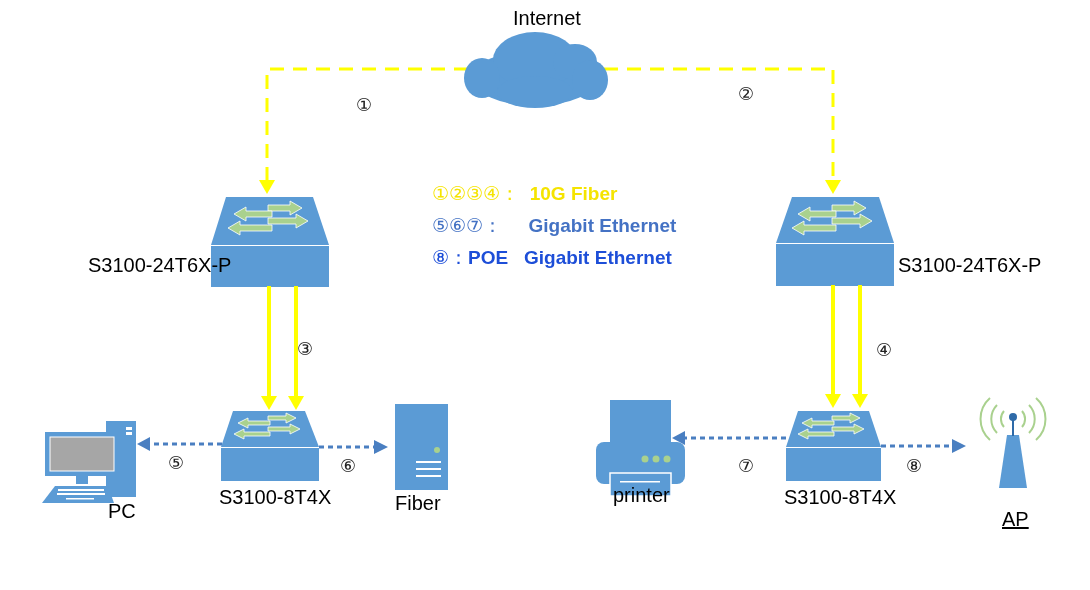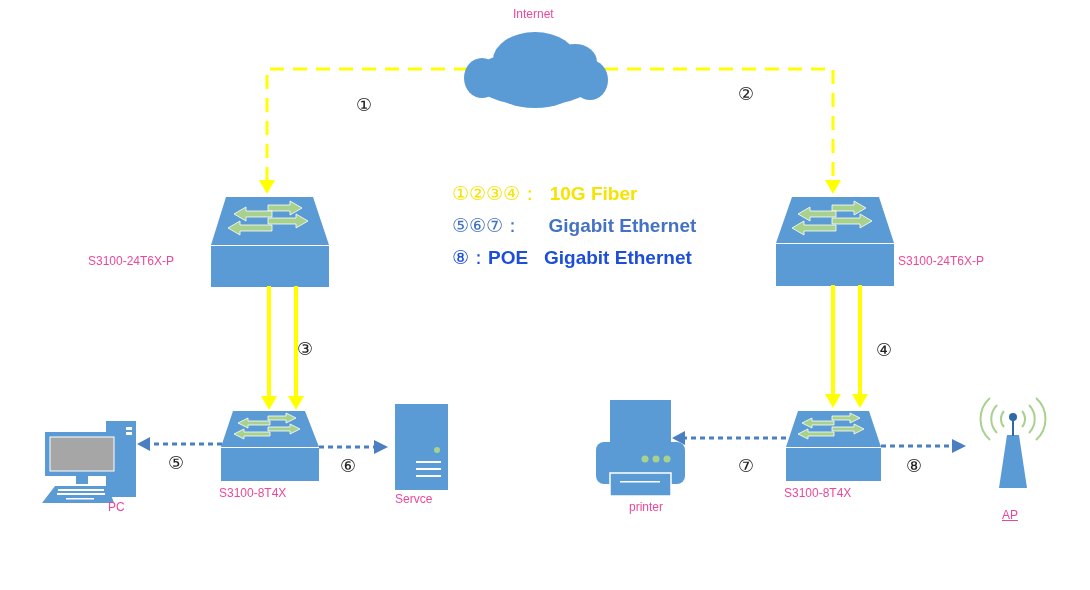--- a/index.html
+++ b/index.html
@@ -1,21 +1,21 @@
 <!DOCTYPE html>
 <html><head>
 <meta charset="utf-8">
 <style>
   html, body { margin: 0; padding: 0; background: #ffffff; }
   body { width: 1090px; height: 590px; position: relative; overflow: hidden;
          font-family: "Liberation Sans", "DejaVu Sans", sans-serif; }
   #canvas { position: absolute; left: 0; top: 0; }
-  .lbl { position: absolute; font-size: 12px; color: #ec4899; white-space: nowrap; }
+  .lbl { position: absolute; font-size: 20px; color: #000000; white-space: nowrap; }
   .num { position: absolute; font-size: 18px; color: #222; }
-  .legend { position: absolute; font-size: 19px; font-weight: bold; white-space: nowrap; margin-left: 20px; }
+  .legend { position: absolute; font-size: 19px; font-weight: bold; white-space: nowrap; }
   .legend .circ { font-weight: normal; }
 </style>
 </head>
 <body>
 
 <svg id="canvas" width="1090" height="590" viewBox="0 0 1090 590">
   <defs>
     <g id="sw-arrows">
       
     </g>
@@ -164,22 +164,22 @@
     </g>
   </g>
 </svg>
 
 <div class="lbl" style="left:513px; top:7px;">Internet</div>
 <div class="lbl" style="left:88px; top:254px;">S3100-24T6X-P</div>
 <div class="lbl" style="left:898px; top:254px;">S3100-24T6X-P</div>
 <div class="lbl" style="left:219px; top:486px;">S3100-8T4X</div>
 <div class="lbl" style="left:784px; top:486px;">S3100-8T4X</div>
 <div class="lbl" style="left:108px; top:500px;text-align:right;">PC</div>
-<div class="lbl" style="left:395px; top:492px;">Servce</div>
-<div class="lbl" style="left:613px; top:500px;margin-left:16px;">printer</div>
+<div class="lbl" style="left:395px; top:492px;">Fiber</div>
+<div class="lbl" style="left:613px; top:484px;">printer</div>
 <div class="lbl" style="left:1002px; top:508px;text-decoration:underline;">AP</div>
 
 <div class="num" style="left:356px; top:94px;">①</div>
 <div class="num" style="left:738px; top:83px;">②</div>
 <div class="num" style="left:297px; top:338px;">③</div>
 <div class="num" style="left:876px; top:339px;">④</div>
 <div class="num" style="left:168px; top:452px;">⑤</div>
 <div class="num" style="left:340px; top:455px;">⑥</div>
 <div class="num" style="left:738px; top:455px;">⑦</div>
 <div class="num" style="left:906px; top:455px;">⑧</div>

